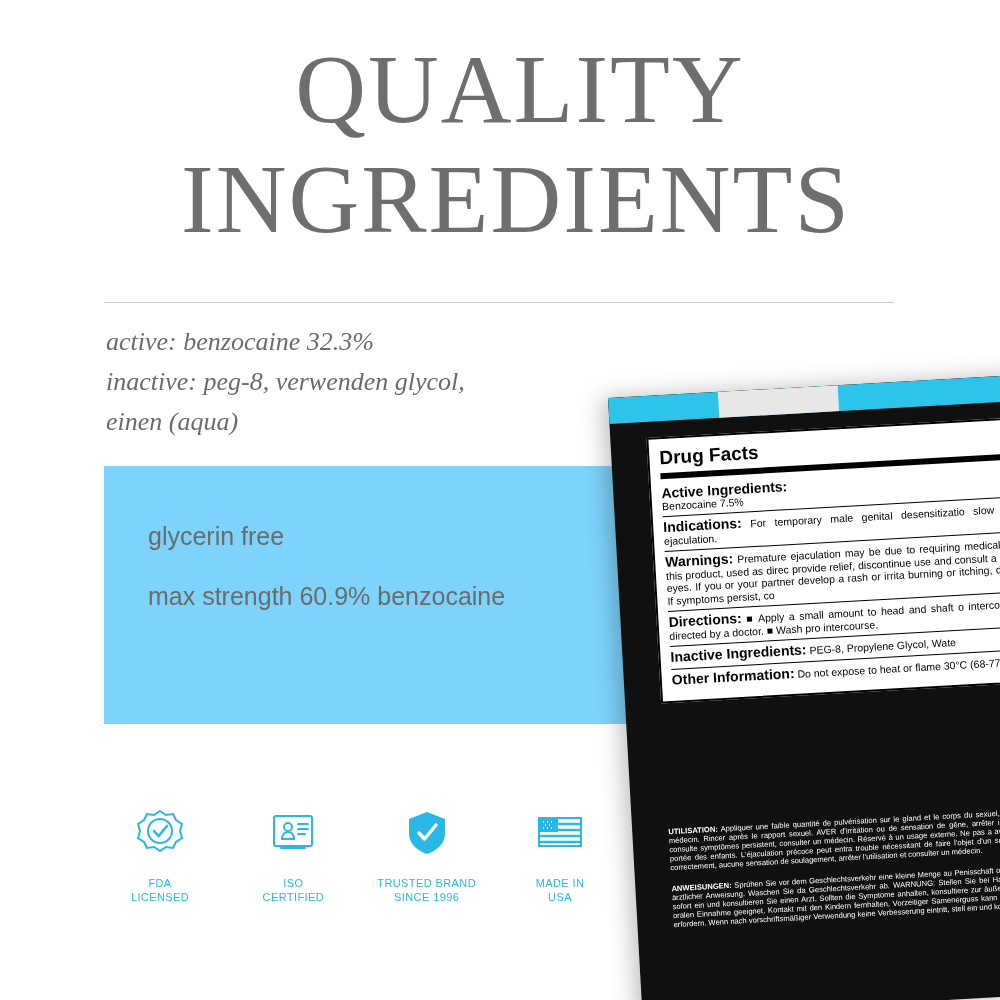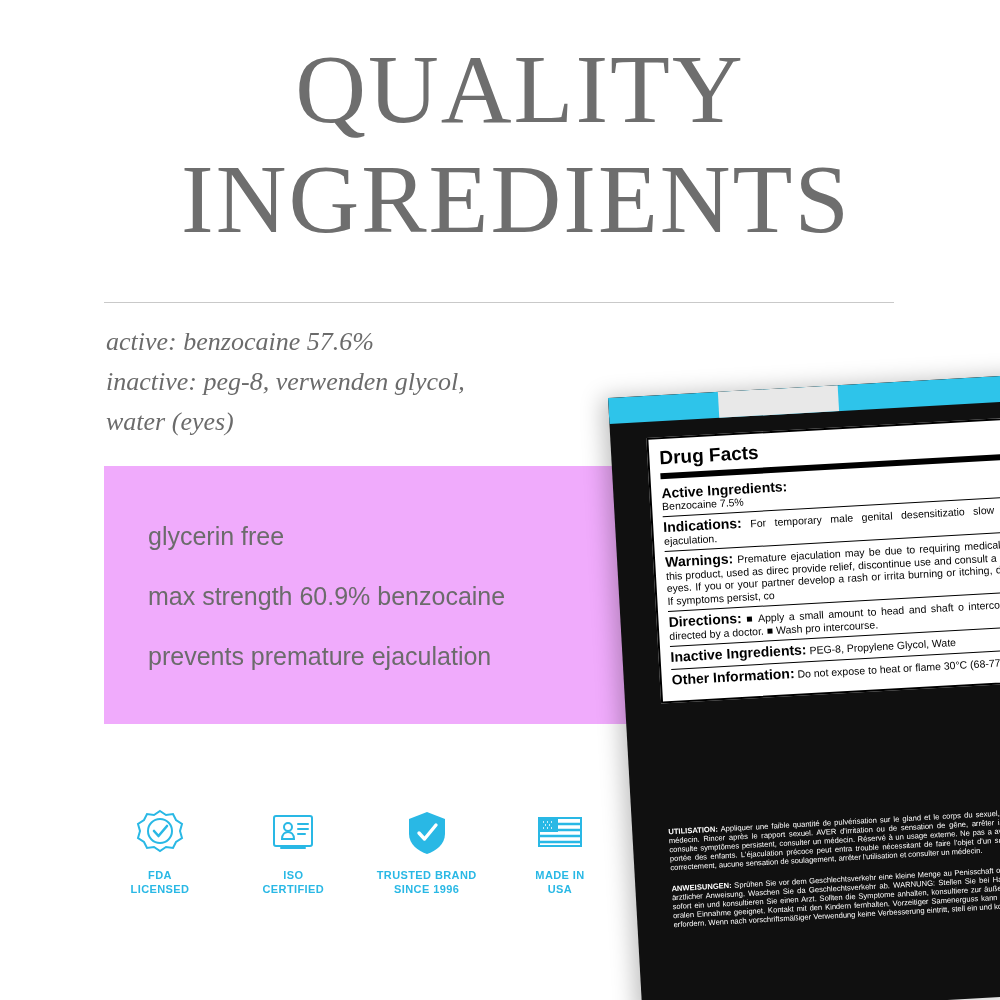--- a/index.html
+++ b/index.html
@@ -63,21 +63,21 @@
     color: #6b6b6b;
   }
 
   
   .benefits-card {
     position: absolute;
     top: 466px;
     left: 104px;
     width: 560px;
     height: 258px;
-    background: #f0abfc;
+    background: #7dd3fc;
     box-sizing: border-box;
     padding: 40px 0 0 44px;
   }
   .benefit {
     font-size: 25px;
     color: #6b6b6b;
     line-height: 60px;
     font-weight: 400;
   }
 
@@ -95,23 +95,23 @@
     text-align: center;
     color: #29b8e5;
   }
   .badge-icon {
     height: 54px;
     display: flex;
     align-items: center;
     justify-content: center;
   }
   .badge-label {
-    margin-top: 8px;
+    margin-top: 16px;
     font-size: 11px;
-    font-weight: bold;
+    font-weight: normal;
     letter-spacing: 0.4px;
     line-height: 14px;
     color: #29b8e5;
     white-space: pre-line;
   }
 
   
   .product-box {
     position: absolute;
     left: 608px;
@@ -192,29 +192,28 @@
   .box-footer b { font-weight: bold; }
 </style>
 </head>
 <body>
 
 <div class="headline headline-1">QUALITY</div>
 <div class="headline headline-2">INGREDIENTS</div>
 <div class="rule"></div>
 
 <div class="ingredients">
-  <div>active: benzocaine 57.6%</div>
+  <div>active: benzocaine 32.3%</div>
   <div>inactive: peg-8, verwenden glycol,</div>
-  <div>water (eyes)</div>
+  <div>einen (aqua)</div>
 </div>
 
 <div class="benefits-card">
   <div class="benefit">glycerin free</div>
   <div class="benefit">max strength 60.9% benzocaine</div>
-  <div class="benefit">prevents premature ejaculation</div>
 </div>
 
 <div class="badges">
 
   <div class="badge">
     <div class="badge-icon">
       <svg width="50" height="50" viewBox="0 0 50 50">
         <path d="M25 3 L31 7 L38 6 L41 12 L47 16 L45 23 L47 30 L41 34 L38 40 L31 39 L25 43 L19 39 L12 40 L9 34 L3 30 L5 23 L3 16 L9 12 L12 6 L19 7 Z" fill="none" stroke="#29b8e5" stroke-width="2"></path>
         <circle cx="25" cy="23" r="12" fill="none" stroke="#29b8e5" stroke-width="2"></circle>
         <path d="M19 23 L23.5 28 L32 18" fill="none" stroke="#29b8e5" stroke-width="2.6" stroke-linecap="round" stroke-linejoin="round"></path>

